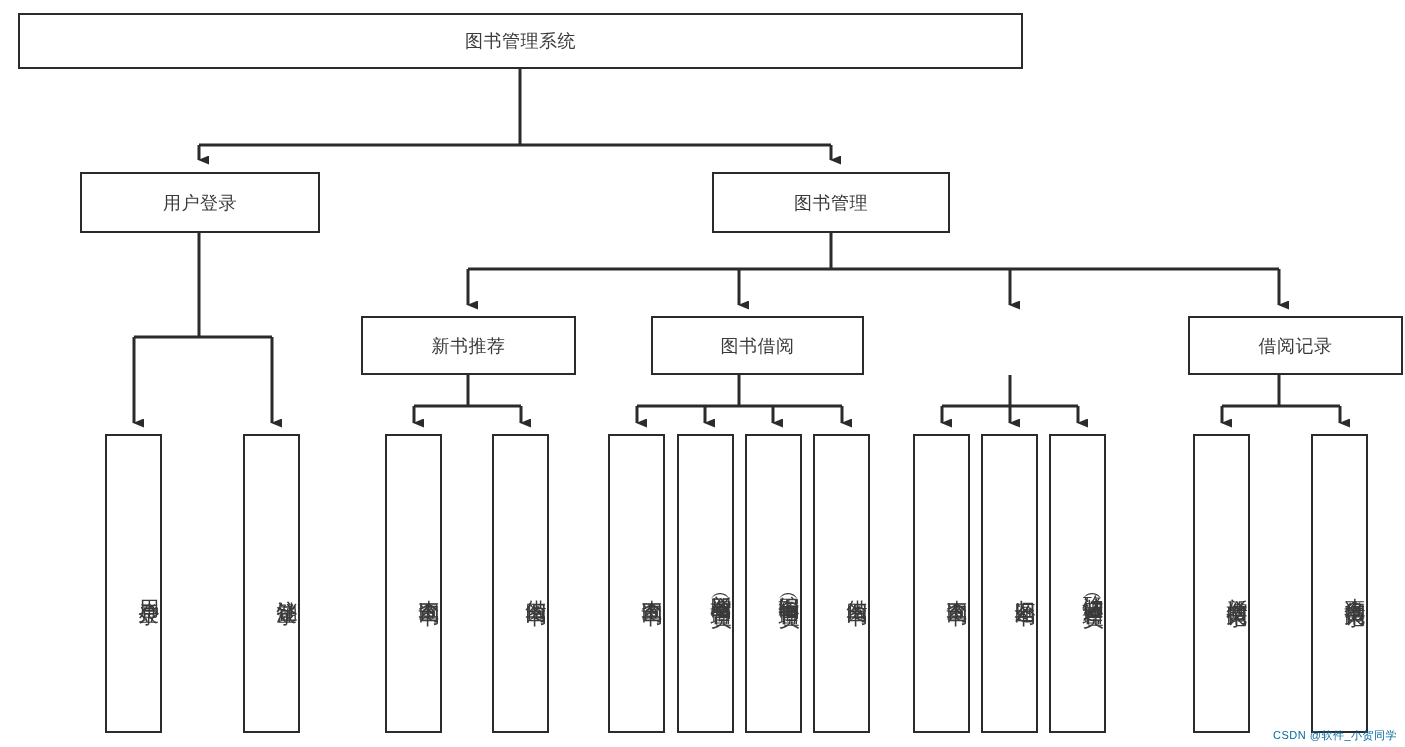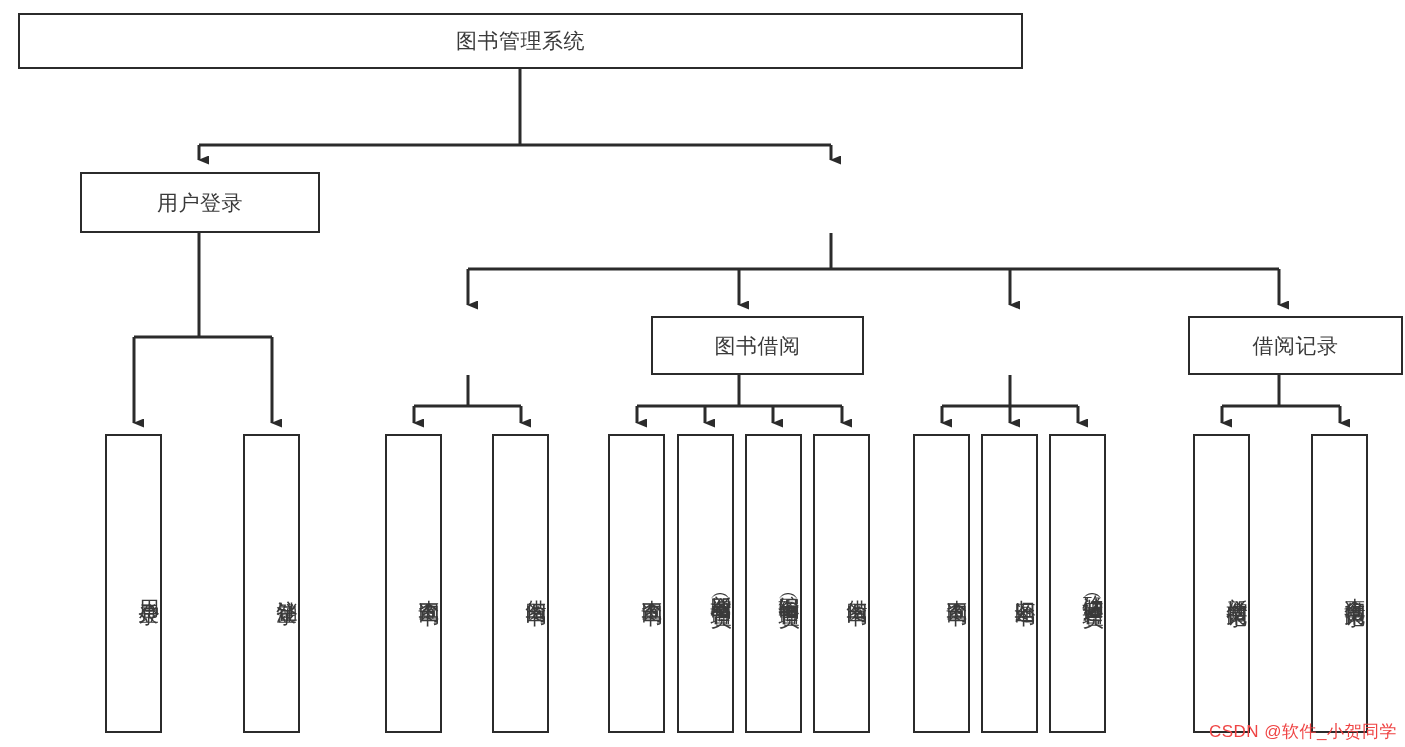--- a/index.html
+++ b/index.html
@@ -29,21 +29,21 @@
     position: absolute;
     box-sizing: border-box;
     background: #ffffff;
     border: 2px solid #2b2b2b;
     display: flex;
     align-items: center;
     justify-content: center;
     color: #3a3a3a;
   }
   .node.horizontal {
-    font-size: 21px;
+    font-size: 18px;
     letter-spacing: 0.5px;
   }
   .node.vertical {
     writing-mode: vertical-rl;
     text-orientation: upright;
     font-size: 21px;
     letter-spacing: 2px;
     align-items: flex-start;
     justify-content: center;
     padding-top: 6px;
@@ -51,22 +51,22 @@
   }
   .node.vertical .vtext {
     writing-mode: vertical-rl;
     text-orientation: upright;
     white-space: nowrap;
   }
   .watermark {
     position: absolute;
     right: 8px;
     bottom: 4px;
-    font-size: 17px;
-    color: #ef4444;
+    font-size: 11px;
+    color: #0369a1;
     white-space: nowrap;
     letter-spacing: 0.5px;
   }
 </style>
 </head>
 <body>
 
 <div id="canvas">
 
   <svg id="wires" viewBox="0 0 1405 747" xmlns="http://www.w3.org/2000/svg">
@@ -120,21 +120,27 @@
     </g>
   </svg>
 
   <div class="node horizontal" style="left:18px; top:13px; width:1005px; height:56px;">
     <span>图书管理系统</span>
   </div>
 
   <div class="node horizontal" style="left:80px; top:172px; width:240px; height:61px;">
     <span>用户登录</span>
   </div>
+  <div class="node horizontal" style="left:712px; top:172px; width:238px; height:61px;">
+    <span>图书管理</span>
+  </div>
 
+  <div class="node horizontal" style="left:361px; top:316px; width:215px; height:59px;">
+    <span>新书推荐</span>
+  </div>
   <div class="node horizontal" style="left:633px; top:316px; width:213px; height:59px;margin-left:18px;">
     <span>图书借阅</span>
   </div>
   <div class="node horizontal" style="left:1172px; top:316px; width:215px; height:59px;margin-left:16px;">
     <span>借阅记录</span>
   </div>
 
   <div class="node vertical" style="left:105px; top:434px; width:57px; height:299px;">
     <span class="vtext">用户登录</span>
   </div>

